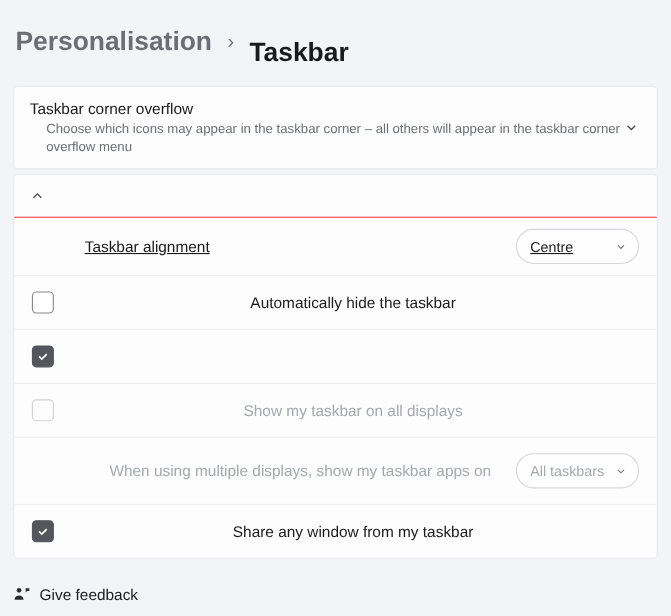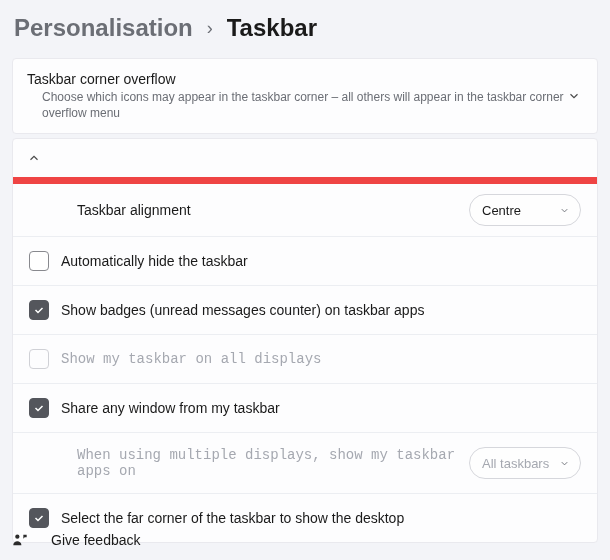--- a/index.html
+++ b/index.html
@@ -24,20 +24,21 @@
     color: #6b6e75;
   }
   .breadcrumb .sep {
     font-size: 18px;
     color: #6b6e75;
   }
   .breadcrumb .current {
     font-size: 24px;
     font-weight: 600;
     color: #1a1a1a;
+    margin-top: 20px;
   }
   .section {
     background: #fdfdfe;
     border: 1px solid #e9e9ee;
     border-radius: 4px;
     margin: 0 12px 4px 12px;
   }
   .section-header {
     display: flex;
     align-items: center;
@@ -58,23 +59,24 @@
     margin-left: 15px;
   }
   .chev { width: 14px; height: 14px; flex-shrink: 0; color:#4a4a4a; }
   .items { }
   .item {
     display: flex;
     align-items: center;
     padding: 14px 16px 14px 64px;
     border-top: 1px solid #eceef2;
     min-height: 48px;
+    text-align: center;
   }
   .item .label { flex: 1; font-size: 14px; color: #1a1a1a; }
-  .item.disabled .label { color: #a5a8b0; font-family: Liberation Mono, monospace; }
+  .item.disabled .label { color: #a5a8b0; }
   .checkbox {
     width: 20px;
     height: 20px;
     border: 1px solid #88898e;
     border-radius: 4px;
     margin-right: 12px;
     margin-left: -48px;
     flex-shrink: 0;
     display: flex;
     align-items: center;
@@ -101,30 +103,31 @@
     font-size: 13px;
     color: #1a1a1a;
     cursor: pointer;
   }
   .dropdown.disabled { color:#a5a8b0; cursor:default; }
   .dropdown .chev { width:11px; height:11px; color:#6b6e75; }
   .item-alignment {
     display: flex;
     align-items: center;
     padding: 10px 16px 10px 64px;
-    border-top: 7px solid #ef4444;
+    border-top: 1px solid #ef4444;
+    text-decoration: underline;
   }
   .item-alignment .label { flex:1; font-size:14px; }
   .feedback {
     position: absolute;
     left: 12px;
     bottom: 12px;
     display:flex;
     align-items:center;
-    gap: 23px;
+    gap: 8px;
     font-size: 14px;
     color: #1a1a1a;
   }
   .feedback-icon { width:16px; height:16px; color:#2b2b2b; }
 </style>
 </head>
 <body>
 
 <div class="breadcrumb">
   <span class="parent">Personalisation</span>
@@ -168,57 +171,48 @@
       </div>
       <span class="label">Automatically hide the taskbar</span>
     </div>
 
     <div class="item">
       <div class="checkbox checked">
         <svg viewBox="0 0 24 24" fill="none" stroke="currentColor" stroke-width="3">
             <polyline points="5 12 10 17 19 8"></polyline>
           </svg>
       </div>
-      <span class="label">Show badges (unread messages counter) on taskbar apps</span>
     </div>
 
     <div class="item disabled">
       <div class="checkbox disabled">
         
       </div>
       <span class="label">Show my taskbar on all displays</span>
-    </div>
-
-    <div class="item">
-      <div class="checkbox checked">
-        <svg viewBox="0 0 24 24" fill="none" stroke="currentColor" stroke-width="3">
-            <polyline points="5 12 10 17 19 8"></polyline>
-          </svg>
-      </div>
-      <span class="label">Share any window from my taskbar</span>
     </div>
 
     <div class="item disabled" style="padding-left:64px;">
       <span class="label">When using multiple displays, show my taskbar apps on</span>
       <div class="dropdown disabled">
         <span>All taskbars</span>
         <svg class="chev" viewBox="0 0 24 24" fill="none" stroke="currentColor" stroke-width="2">
             <polyline points="6 9 12 15 18 9"></polyline>
           </svg>
       </div>
     </div>
 
     <div class="item">
       <div class="checkbox checked">
         <svg viewBox="0 0 24 24" fill="none" stroke="currentColor" stroke-width="3">
             <polyline points="5 12 10 17 19 8"></polyline>
           </svg>
       </div>
-      <span class="label">Select the far corner of the taskbar to show the desktop</span>
-    </div>
+      <span class="label">Share any window from my taskbar</span>
+    </div>
+
 
   </div>
 </div>
 
 <div class="feedback">
   <svg class="feedback-icon" viewBox="0 0 24 24" fill="currentColor">
       <circle cx="8" cy="7" r="3.2"></circle>
       <path d="M2 19c0-3 3-5 6-5s6 2 6 5v1H2z"></path>
       <path d="M17 4h5v4h-3l-2 2z"></path>
     </svg>

